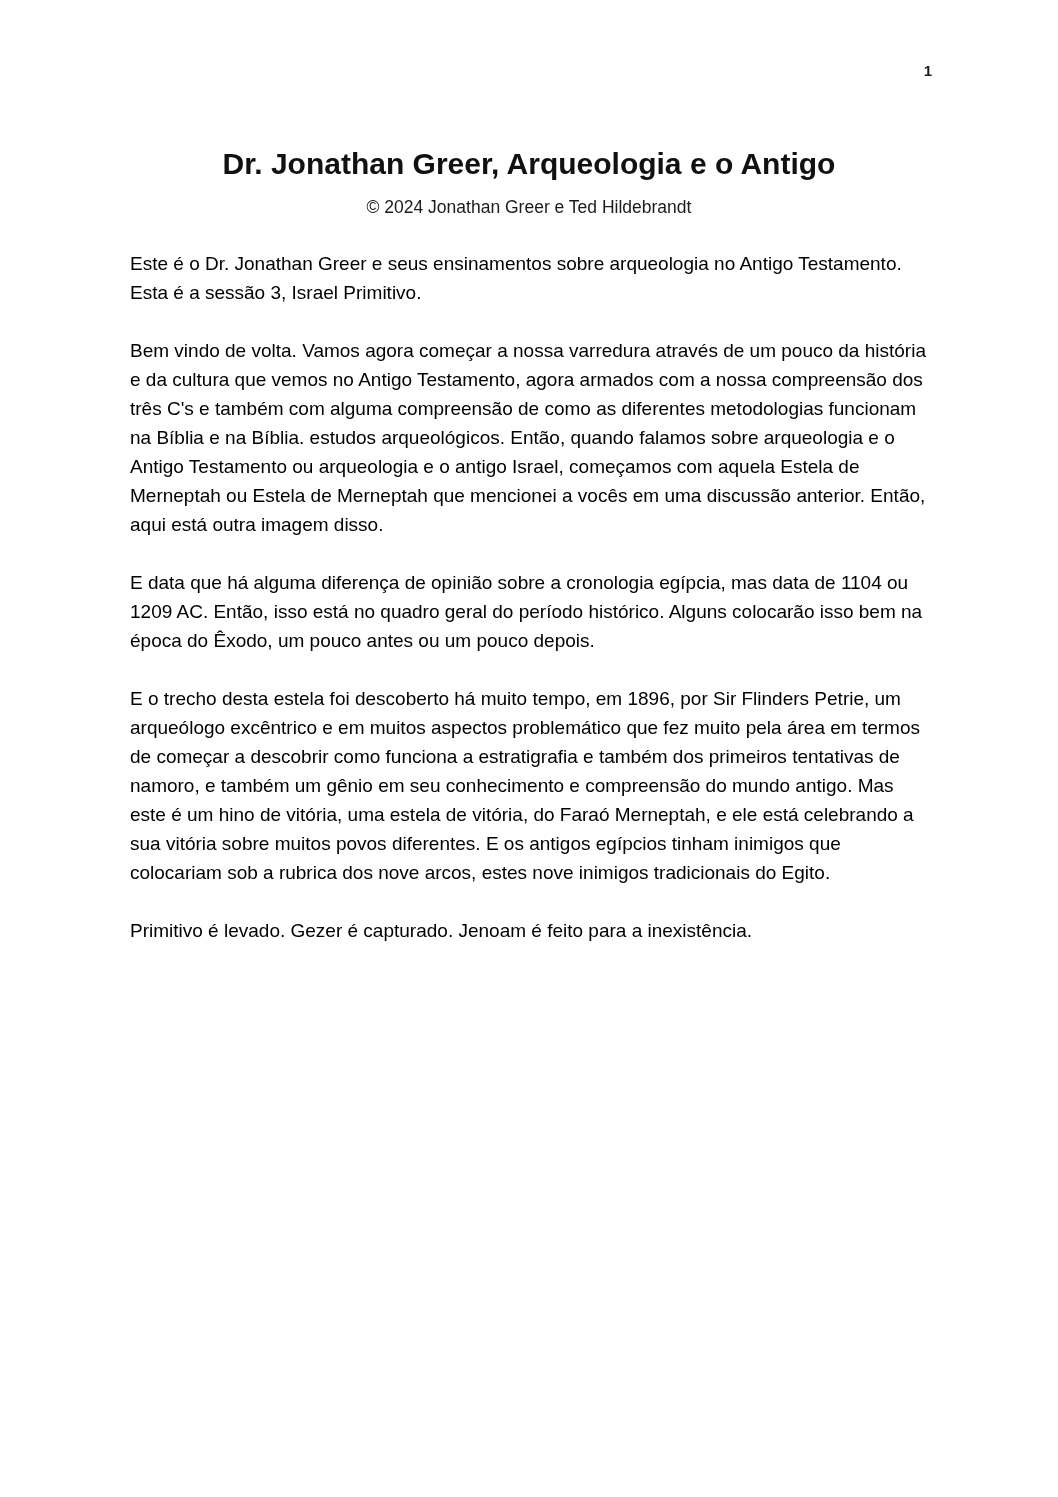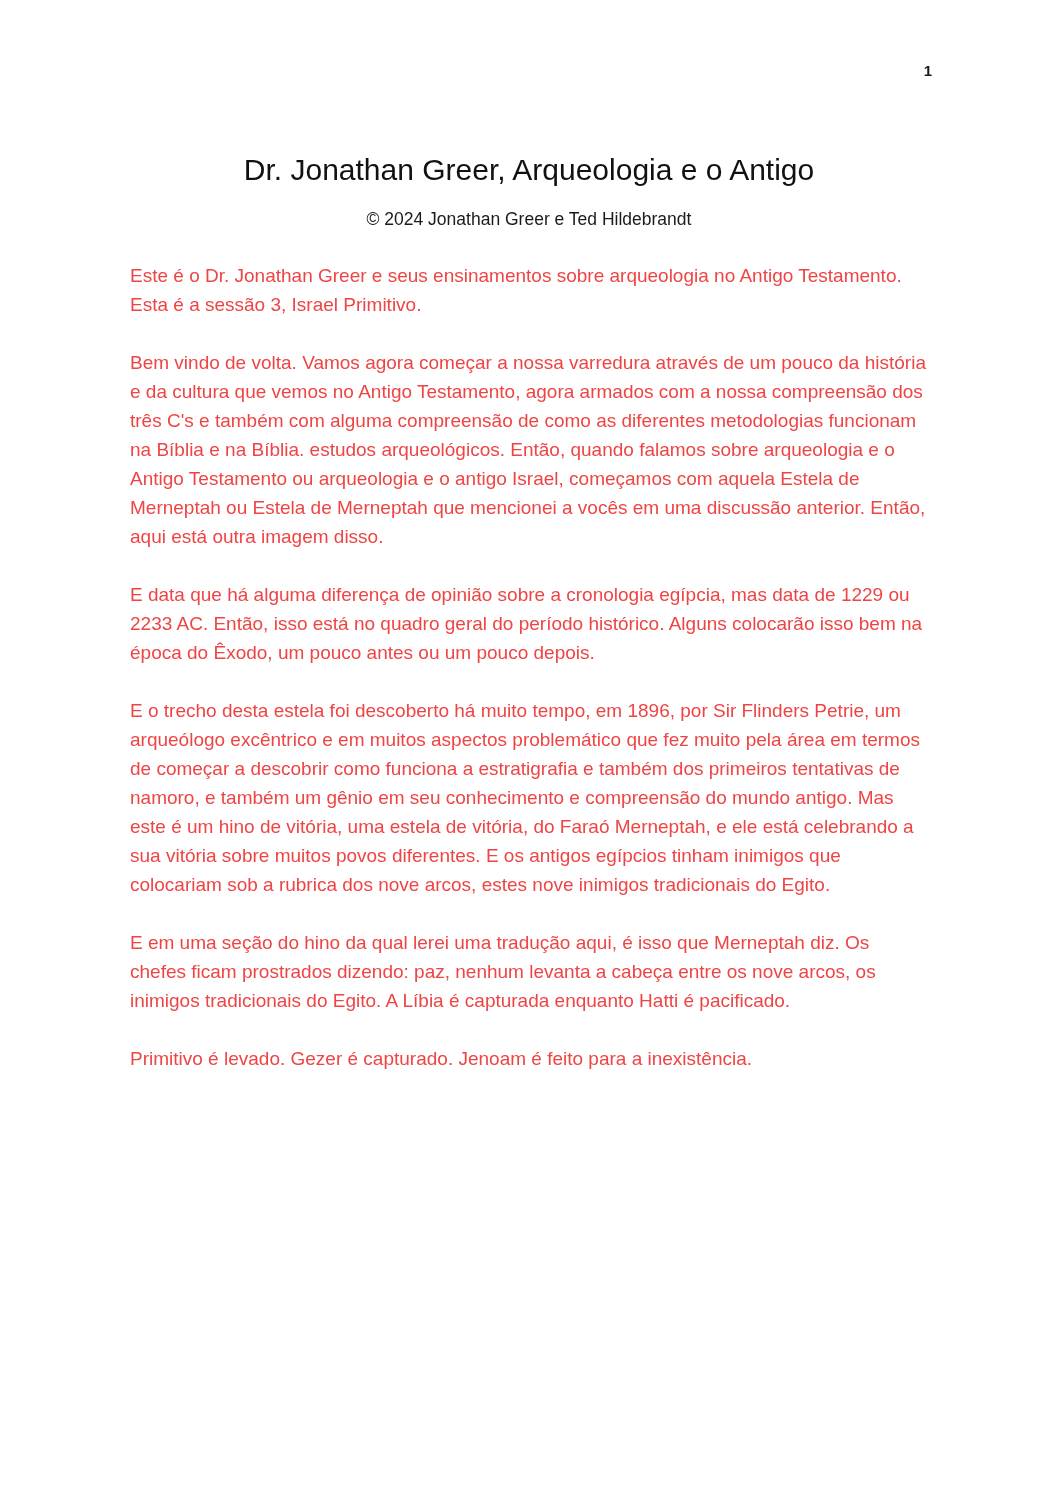--- a/index.html
+++ b/index.html
@@ -24,64 +24,63 @@
     right: 126px;
     font-size: 15px;
     font-weight: bold;
     color: #1b1b1b;
   }
   .content {
     padding: 132px 130px 0 130px;
     box-sizing: border-box;
   }
   h1.doc-title {
-    margin: 16px;
+    margin: 10px;
     font-size: 30px;
     line-height: 43px;
-    font-weight: normal;
+    font-weight: bold;
     text-align: center;
     color: #111111;
   }
   h1.doc-title .tline {
     display: block;
   }
   .copyright {
     margin-top: 6px;
     margin-bottom: 30px;
     text-align: center;
     font-size: 17.5px;
     line-height: 24px;
     color: #1b1b1b;
   }
   .body-text p {
     margin: 0 0 29px 0;
     font-size: 19px;
     line-height: 29px;
     text-align: left;
-    color: #ef4444;
+    color: #000000;
   }
 </style>
 </head>
 <body>
 
 <div class="page">
 
   <div class="page-number">1</div>
 
   <div class="content">
 
     <h1 class="doc-title">
       <span class="tline">Dr. Jonathan Greer, Arqueologia e o Antigo</span>
     </h1>
 
     <div class="copyright">© 2024 Jonathan Greer e Ted Hildebrandt</div>
 
     <div class="body-text">
       <p>Este é o Dr. Jonathan Greer e seus ensinamentos sobre arqueologia no Antigo Testamento. Esta é a sessão 3, Israel Primitivo.</p>
       <p>Bem vindo de volta. Vamos agora começar a nossa varredura através de um pouco da história e da cultura que vemos no Antigo Testamento, agora armados com a nossa compreensão dos três C's e também com alguma compreensão de como as diferentes metodologias funcionam na Bíblia e na Bíblia. estudos arqueológicos. Então, quando falamos sobre arqueologia e o Antigo Testamento ou arqueologia e o antigo Israel, começamos com aquela Estela de Merneptah ou Estela de Merneptah que mencionei a vocês em uma discussão anterior. Então, aqui está outra imagem disso.</p>
-      <p>E data que há alguma diferença de opinião sobre a cronologia egípcia, mas data de 1229 ou 2233 AC. Então, isso está no quadro geral do período histórico. Alguns colocarão isso bem na época do Êxodo, um pouco antes ou um pouco depois.</p>
+      <p>E data que há alguma diferença de opinião sobre a cronologia egípcia, mas data de 1104 ou 1209 AC. Então, isso está no quadro geral do período histórico. Alguns colocarão isso bem na época do Êxodo, um pouco antes ou um pouco depois.</p>
       <p>E o trecho desta estela foi descoberto há muito tempo, em 1896, por Sir Flinders Petrie, um arqueólogo excêntrico e em muitos aspectos problemático que fez muito pela área em termos de começar a descobrir como funciona a estratigrafia e também dos primeiros tentativas de namoro, e também um gênio em seu conhecimento e compreensão do mundo antigo. Mas este é um hino de vitória, uma estela de vitória, do Faraó Merneptah, e ele está celebrando a sua vitória sobre muitos povos diferentes. E os antigos egípcios tinham inimigos que colocariam sob a rubrica dos nove arcos, estes nove inimigos tradicionais do Egito.</p>
-      <p>E em uma seção do hino da qual lerei uma tradução aqui, é isso que Merneptah diz. Os chefes ficam prostrados dizendo: paz, nenhum levanta a cabeça entre os nove arcos, os inimigos tradicionais do Egito. A Líbia é capturada enquanto Hatti é pacificado.</p>
       <p>Primitivo é levado. Gezer é capturado. Jenoam é feito para a inexistência.</p>
     </div>
 
   </div>
 </div>
 
 </body></html>

